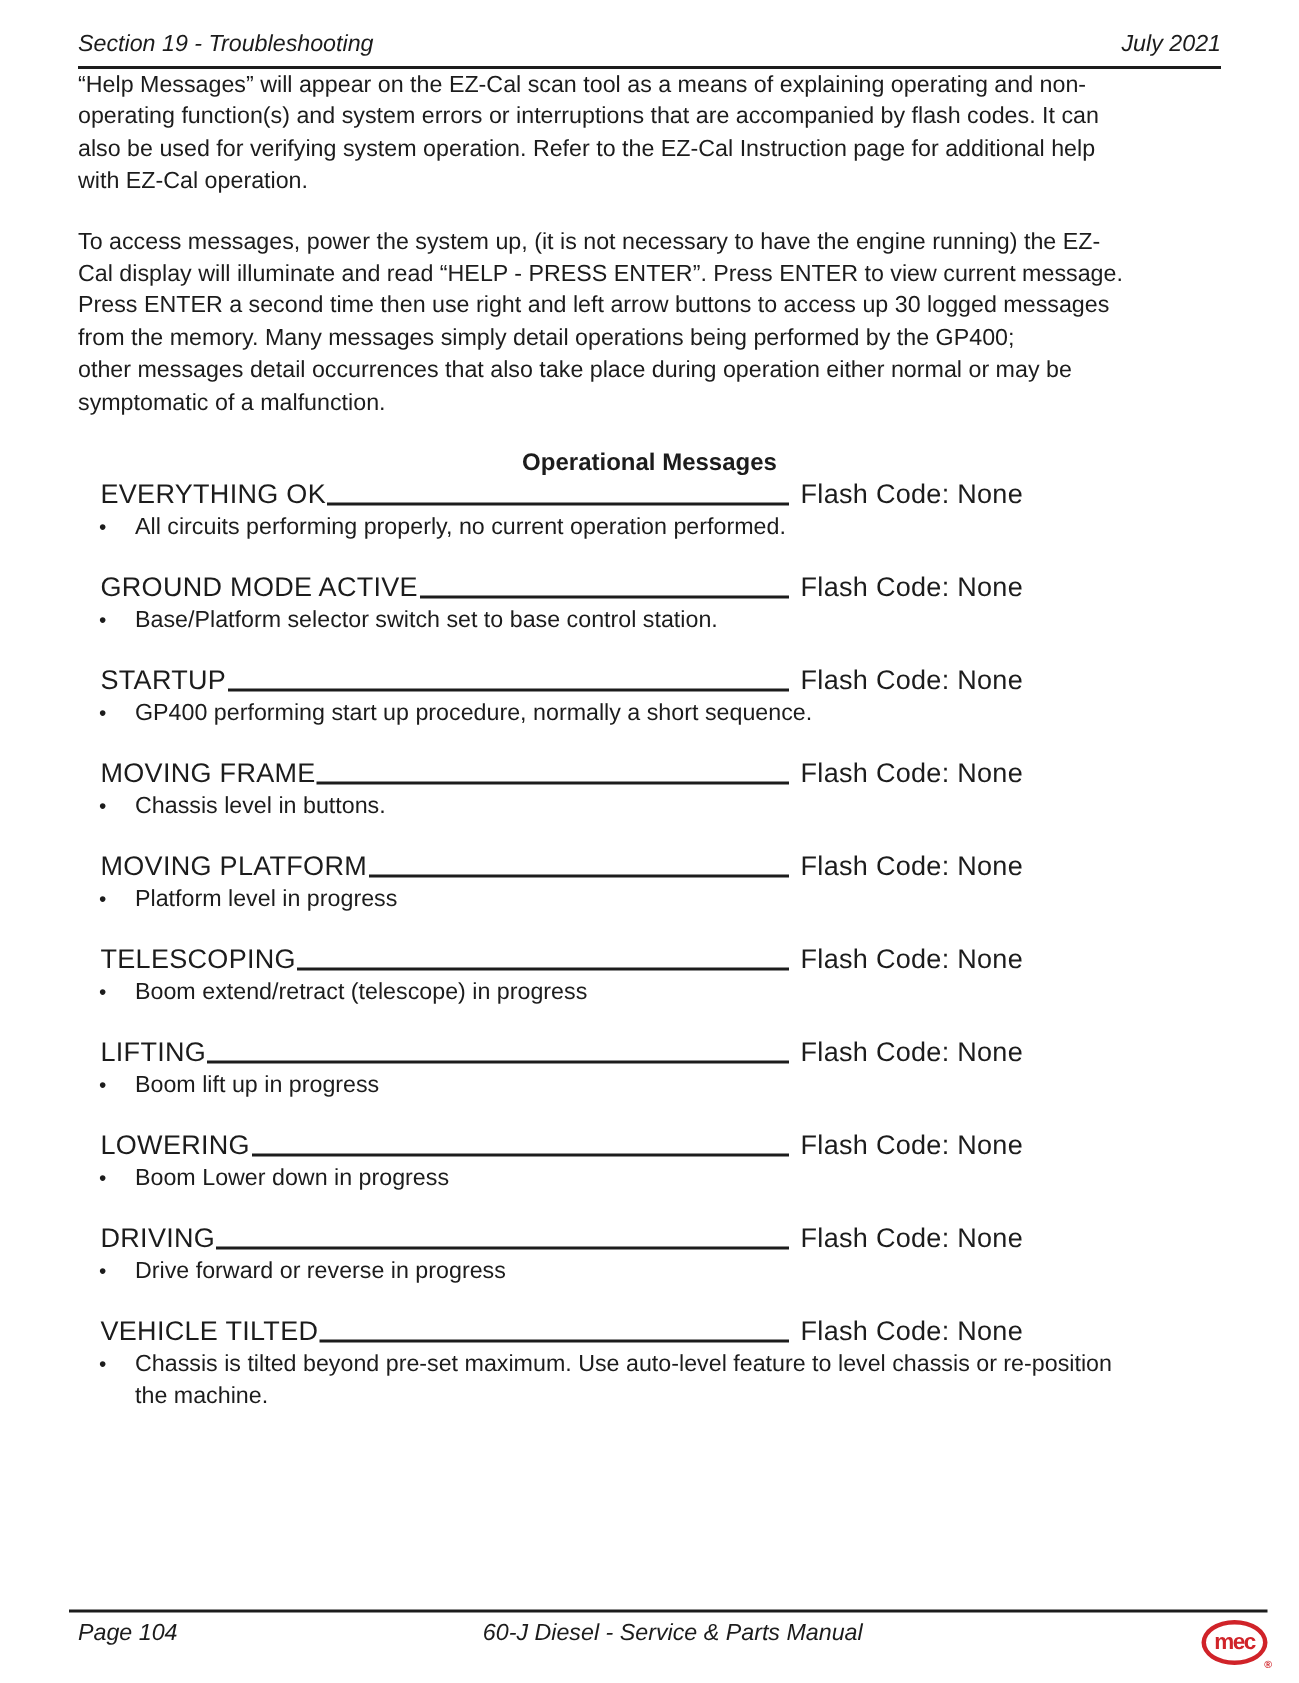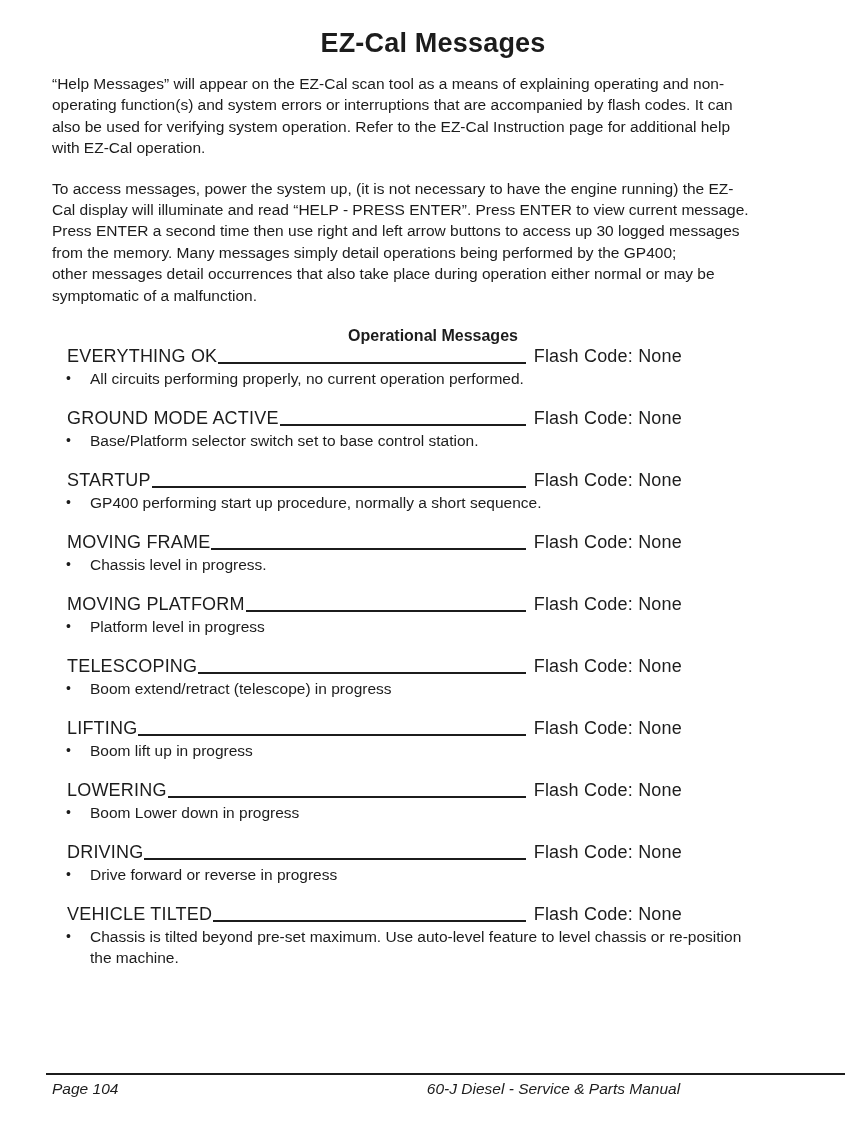--- a/index.html
+++ b/index.html
@@ -129,22 +129,25 @@
     font-size: 7px;
     color: #d02329;
     font-weight: bold;
   }
 </style>
 </head>
 <body>
 
 <div class="page">
 
-
-  <div class="doc-title">EZ-Cal Messages</div>
+  <div class="doc-header">
+    <span>Section 19 - Troubleshooting</span>
+    <span>July 2021</span>
+  </div>
+
 
   <div class="para">“Help Messages” will appear on the EZ-Cal scan tool as a means of explaining operating and non-
 operating function(s) and system errors or interruptions that are accompanied by flash codes. It can
 also be used for verifying system operation. Refer to the EZ-Cal Instruction page for additional help
 with EZ-Cal operation.</div>
   <div class="para">To access messages, power the system up, (it is not necessary to have the engine running) the EZ-
 Cal display will illuminate and read “HELP - PRESS ENTER”. Press ENTER to view current message.
 Press ENTER a second time then use right and left arrow buttons to access up 30 logged messages
 from the memory. Many messages simply detail operations being performed by the GP400;
 other messages detail occurrences that also take place during operation either normal or may be
@@ -190,21 +193,21 @@
     </div>
 
     <div class="msg-entry">
       <div class="msg-headline">
         <span>MOVING FRAME</span>
         <span class="msg-underscore-fill"></span>
         <span class="msg-flash">Flash Code: None</span>
       </div>
       <div class="bullet-row">
         <span class="bullet-dot">•</span>
-        <span class="bullet-text">Chassis level in progress.</span>
+        <span class="bullet-text">Chassis level in buttons.</span>
       </div>
     </div>
 
     <div class="msg-entry">
       <div class="msg-headline">
         <span>MOVING PLATFORM</span>
         <span class="msg-underscore-fill"></span>
         <span class="msg-flash">Flash Code: None</span>
       </div>
       <div class="bullet-row">
@@ -272,16 +275,22 @@
         <span class="bullet-text">Chassis is tilted beyond pre-set maximum. Use auto-level feature to level chassis or re-position
 the machine.</span>
       </div>
     </div>
   </div>
 
   <div class="doc-footer">
     <div class="doc-footer-row">
       <span class="footer-page">Page 104</span>
       <span class="footer-center">60-J Diesel - Service &amp; Parts Manual</span>
+      <span class="footer-logo-wrap">
+        <span class="mec-logo">
+          <span class="mec-logo-text">mec</span>
+          <span class="mec-reg">®</span>
+        </span>
+      </span>
     </div>
   </div>
 
 </div>
 
 </body></html>

